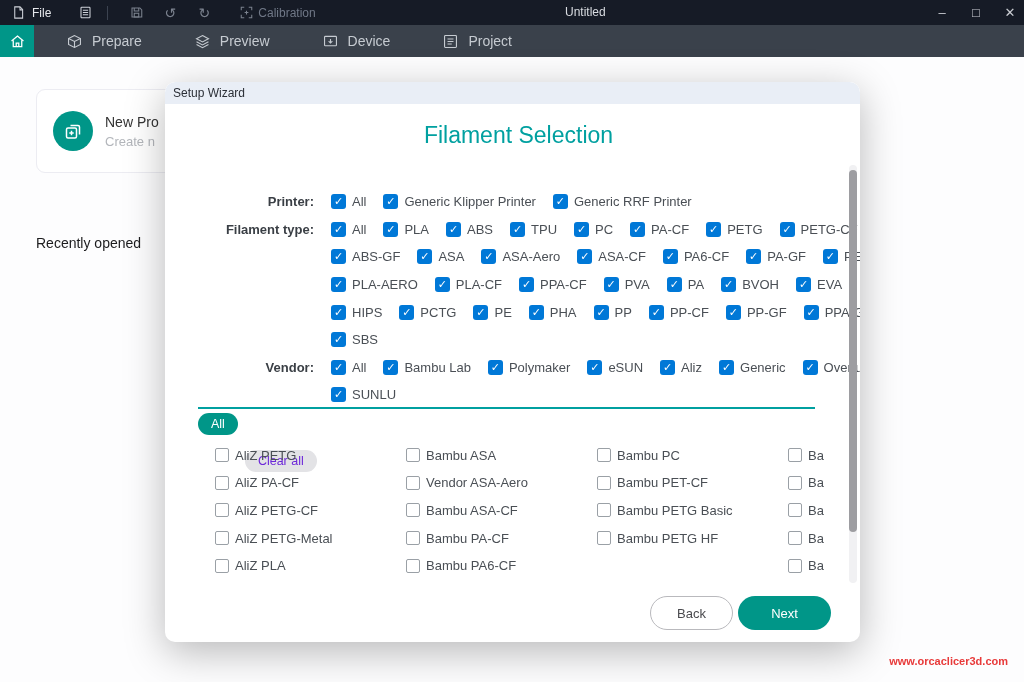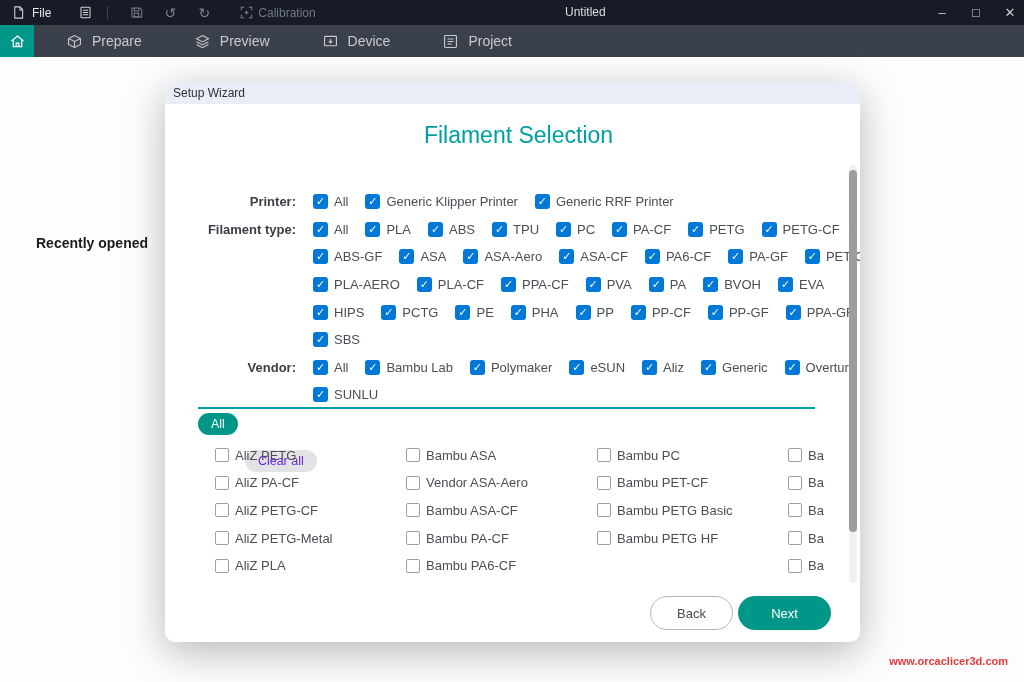--- a/index.html
+++ b/index.html
@@ -31,32 +31,32 @@
   .tab + .tab{margin-left:48px;}
   .tab .ticon{display:inline-flex;color:#c6cbd1;}
 
   
   .np-card{position:absolute;left:36px;top:89px;width:200px;height:84px;background:#fff;
     border:1px solid #ececf2;border-radius:9px;display:flex;align-items:center;padding-left:16px;gap:12px;}
   .np-circle{width:40px;height:40px;border-radius:50%;background:var(--accent);display:flex;align-items:center;justify-content:center;color:#fff;flex:none;}
   .np-text{overflow:hidden;white-space:nowrap;}
   .np-title{font-size:14px;color:#333;margin-bottom:4px;}
   .np-sub{font-size:13px;color:#b3b6bb;}
-  .recently{position:absolute;left:36px;top:235px;font-size:14px;font-weight:bold;color:#1c1c1e;}
+  .recently{position:absolute;left:36px;top:235px;font-size:14px;font-weight:normal;color:#1c1c1e;}
 
   
   .dialog{position:absolute;left:165px;top:82px;width:695px;height:560px;background:#fff;
     border-radius:10px;box-shadow:0 10px 40px rgba(0,0,0,.28);overflow:hidden;}
   .dlg-header{height:22px;background:#e9eef6;font-size:12px;color:#2b2f36;
     display:flex;align-items:center;padding-left:8px;border-radius:10px 10px 0 0;}
   .dlg-title{position:absolute;left:6px;top:40px;width:695px;text-align:center;
     font-size:23px;color:var(--heading);}
 
   .form{position:absolute;left:0;top:106px;width:690px;}
-  .form-row{display:flex;align-items:flex-start;}
+  .form-row{display:flex;align-items:flex-start;padding-left:18px;}
   .form-label{width:148px;flex:none;text-align:right;padding-right:17px;font-size:13px;font-weight:bold;
     color:#3a3f45;height:27.6px;line-height:27.6px;}
   .form-value{flex:1;}
   .cb-row{display:flex;align-items:center;gap:17px;height:27.6px;}
 
   .cb-item{display:inline-flex;align-items:center;gap:6px;cursor:default;}
   .cb{width:15px;height:15px;border-radius:3px;flex:none;display:flex;align-items:center;justify-content:center;}
   .cb-on{background:var(--cb-blue);color:#fff;font-size:11px;line-height:1;}
   .cb-off{background:#fff;border:1px solid #9aa0a6;border-radius:2px;width:14px;height:14px;}
   .cb-label{font-size:13px;color:#4a4f55;white-space:nowrap;}
@@ -171,20 +171,33 @@
       <span class="ticon">
         <svg width="17" height="17" viewBox="0 0 20 20" fill="none" stroke="currentColor" stroke-width="1.3">
             <rect x="3" y="3" width="14" height="14" rx="1"></rect>
             <path d="M6.5 7h7M6.5 10h7M6.5 13h5"></path>
           </svg>
       </span>
       <span>Project</span>
     </div>
   </div>
 
+  <div class="np-card">
+    <div class="np-circle">
+      <svg width="22" height="22" viewBox="0 0 22 22" fill="none" stroke="currentColor" stroke-width="1.5">
+          <path d="M8.5 5.5H16a1.5 1.5 0 0 1 1.5 1.5v7.5"></path>
+          <rect x="4.5" y="8" width="10" height="10" rx="1.5"></rect>
+          <path d="M9.5 10.8v4.4M7.3 13h4.4"></path>
+        </svg>
+    </div>
+    <div class="np-text">
+      <div class="np-title">New Pro</div>
+      <div class="np-sub">Create n</div>
+    </div>
+  </div>
   <div class="recently">Recently opened</div>
 
   <div class="dialog">
     <div class="dlg-header">
       <span>Setup Wizard</span>
     </div>
     <div class="dlg-title">Filament Selection</div>
 
     <div class="form">
       <div class="form-row">

